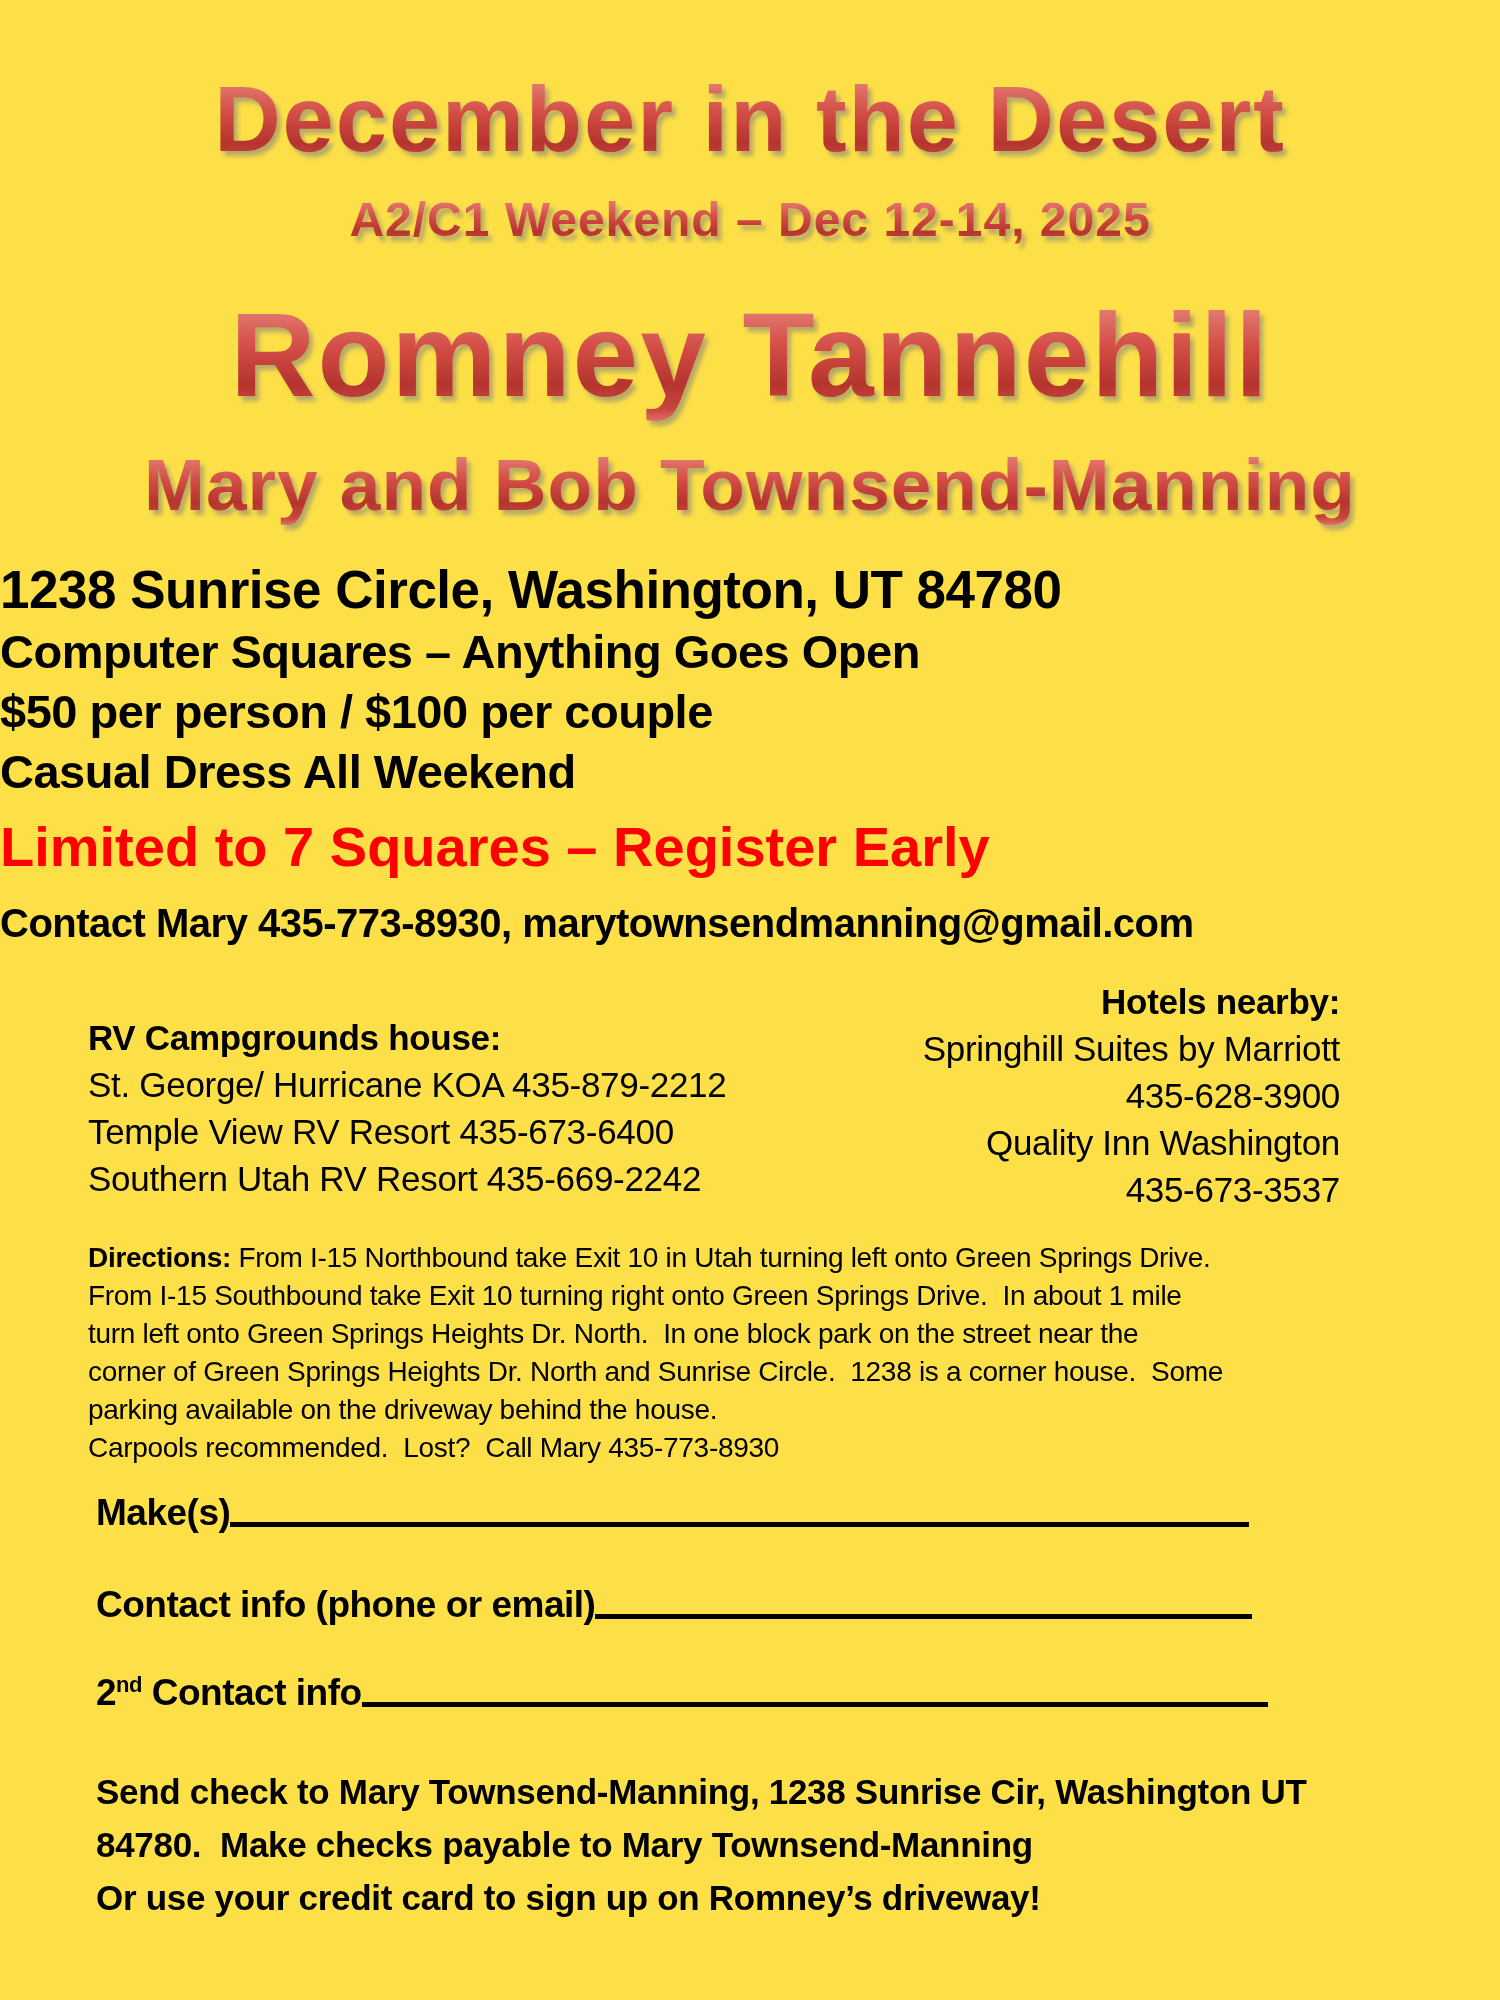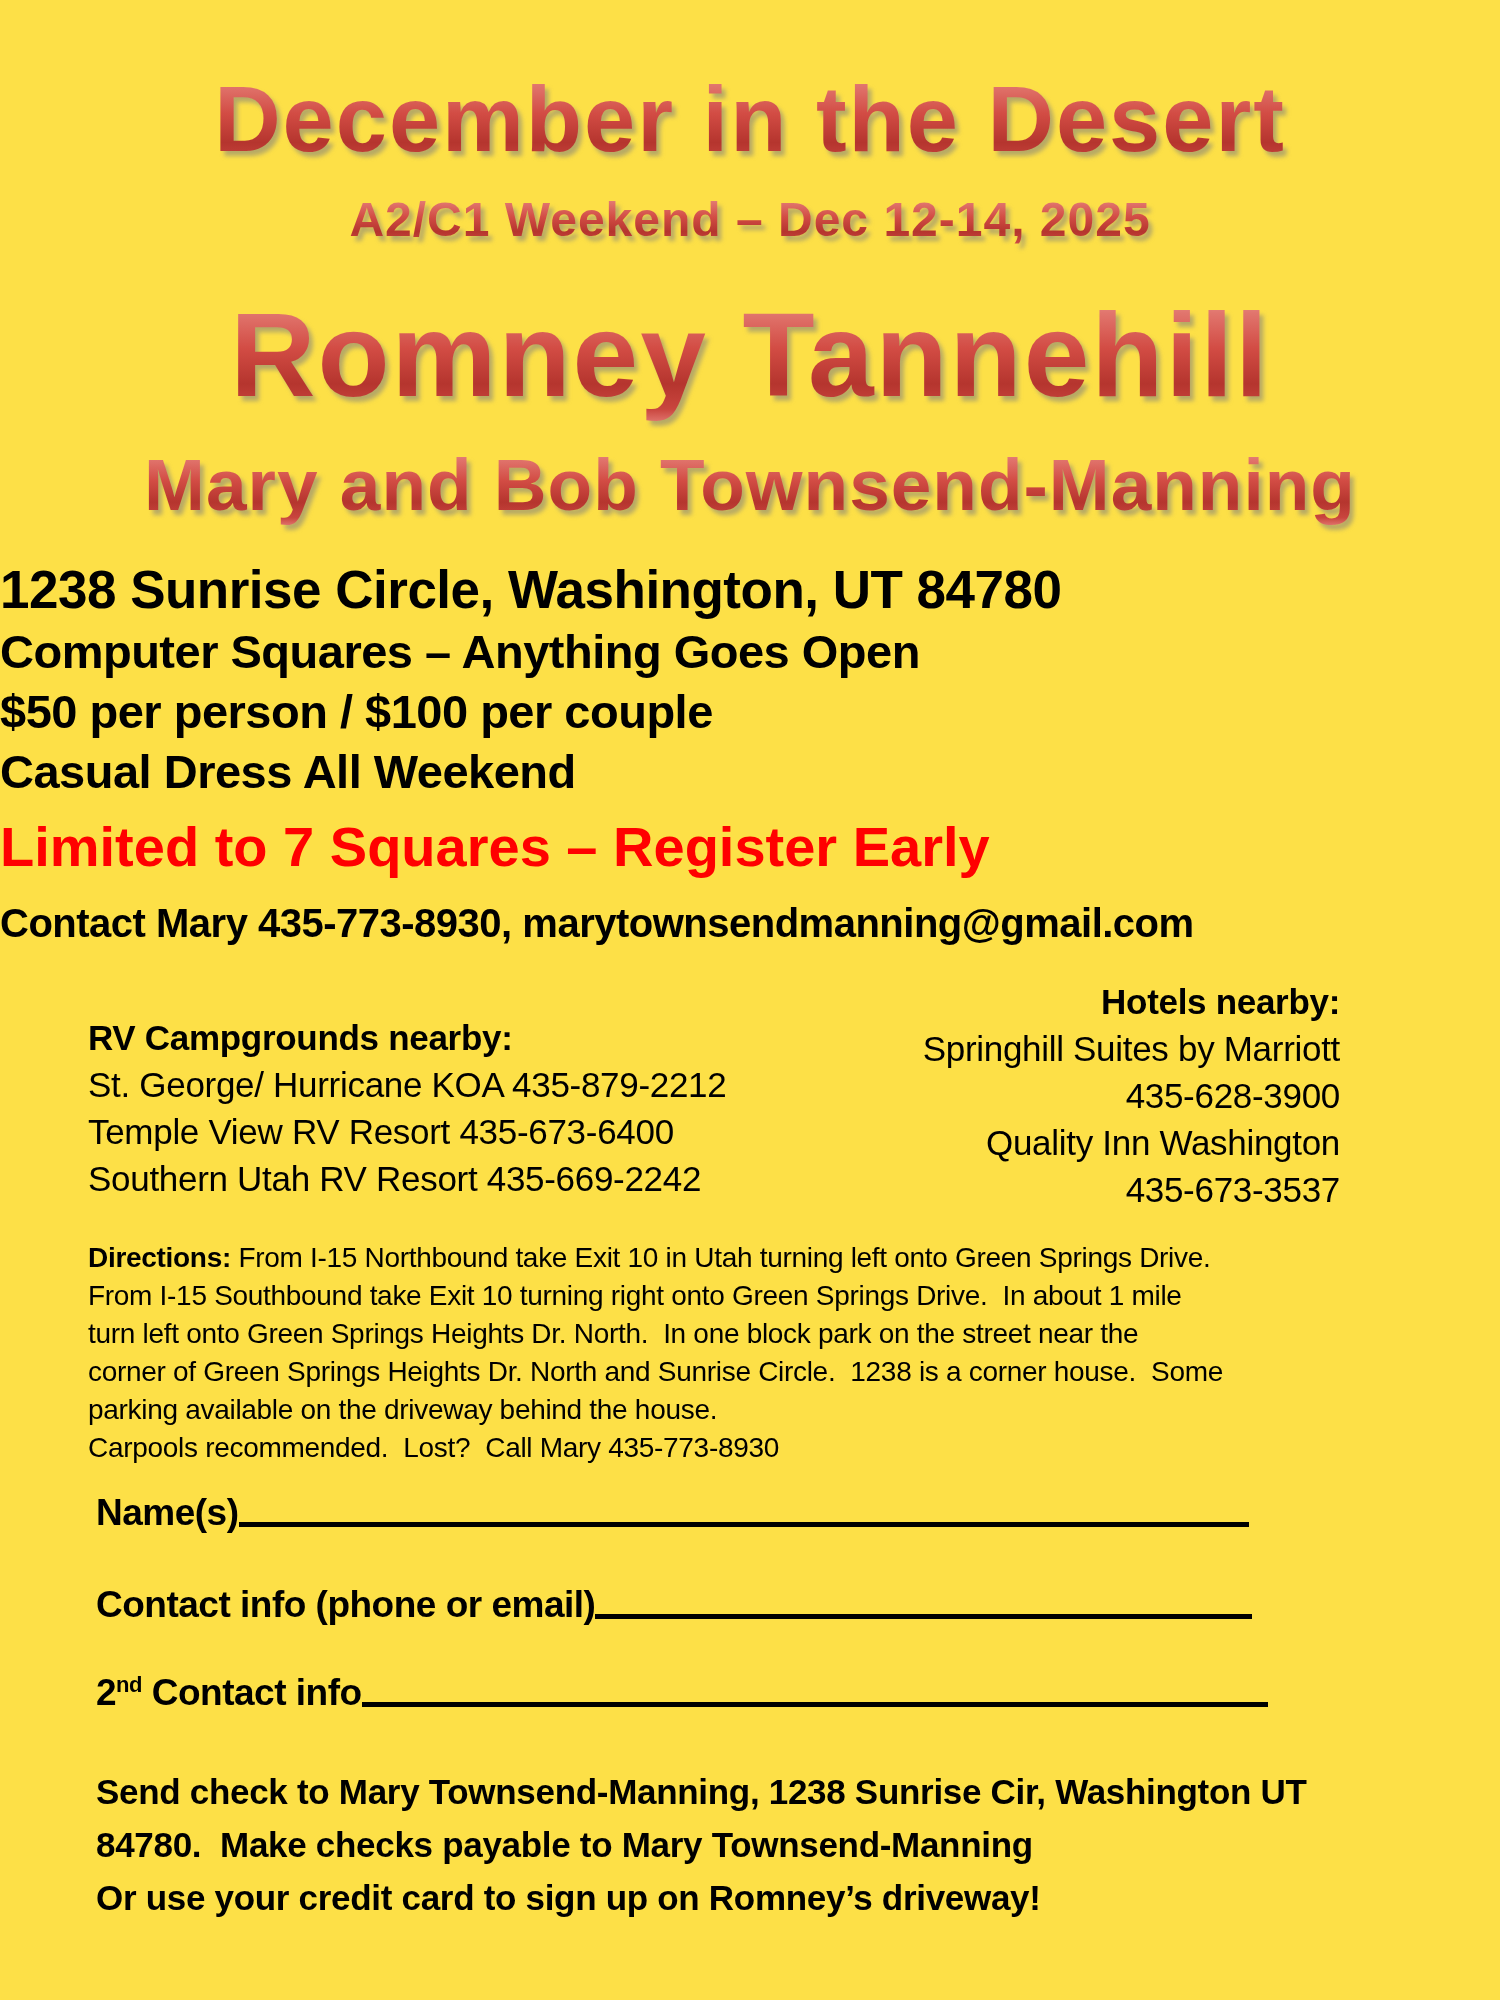--- a/index.html
+++ b/index.html
@@ -107,21 +107,21 @@
     <div class="address">1238 Sunrise Circle, Washington, UT 84780</div>
     <div class="info-line">Computer Squares – Anything Goes Open</div>
     <div class="info-line">$50 per person / $100 per couple</div>
     <div class="info-line">Casual Dress All Weekend</div>
     <div class="limit">Limited to 7 Squares – Register Early</div>
     <div class="contact">Contact Mary 435-773-8930, marytownsendmanning@gmail.com</div>
   </section>
 
   <section class="columns">
     <div class="col rv-col">
-      <div class="col-heading">RV Campgrounds nearby:</div>
+      <div class="col-heading">RV Campgrounds house:</div>
       <div>St. George/ Hurricane KOA 435-879-2212</div>
       <div>Temple View RV Resort 435-673-6400</div>
       <div>Southern Utah RV Resort 435-669-2242</div>
     </div>
     <div class="col hotels-col">
       <div class="col-heading">Hotels nearby:</div>
       <div>Springhill Suites by Marriott</div>
       <div>435-628-3900</div>
       <div>Quality Inn Washington</div>
       <div>435-673-3537</div>
@@ -132,21 +132,21 @@
     <div class="dir-line"><span class="dir-label">Directions:</span> <span>From I-15 Northbound take Exit 10 in Utah turning left onto Green Springs Drive.</span></div>
     <div class="dir-line">From I-15 Southbound take Exit 10 turning right onto Green Springs Drive.  In about 1 mile</div>
     <div class="dir-line">turn left onto Green Springs Heights Dr. North.  In one block park on the street near the</div>
     <div class="dir-line">corner of Green Springs Heights Dr. North and Sunrise Circle.  1238 is a corner house.  Some</div>
     <div class="dir-line">parking available on the driveway behind the house.</div>
     <div class="dir-line">Carpools recommended.  Lost?  Call Mary 435-773-8930</div>
   </section>
 
   <section class="form-block">
     <div class="form-row row-name">
-      <span class="form-label">Name(s)</span>
+      <span class="form-label">Make(s)</span>
       <span class="fill-line"></span>
     </div>
     <div class="form-row row-contact">
       <span class="form-label">Contact info (phone or email)</span>
       <span class="fill-line"></span>
     </div>
     <div class="form-row row-second">
       <span class="form-label"><span>2</span><sup>nd</sup><span> Contact info</span></span>
       <span class="fill-line"></span>
     </div>

